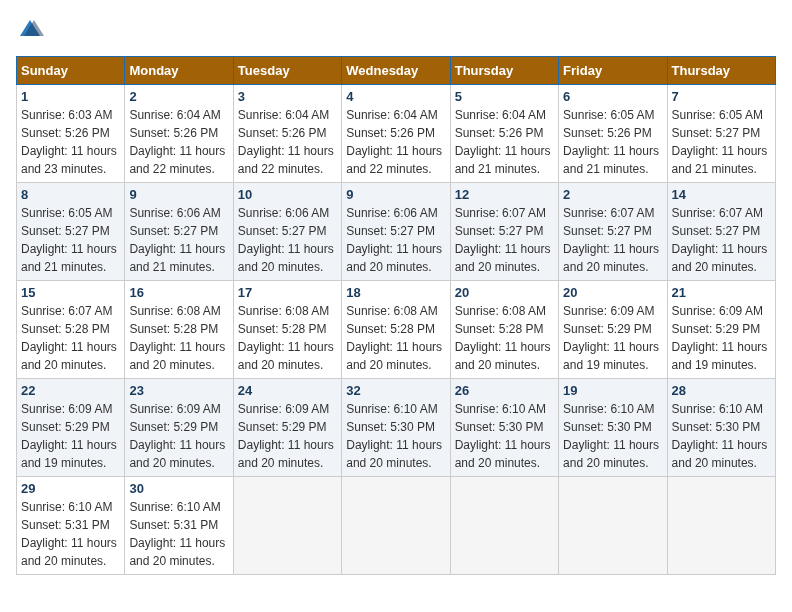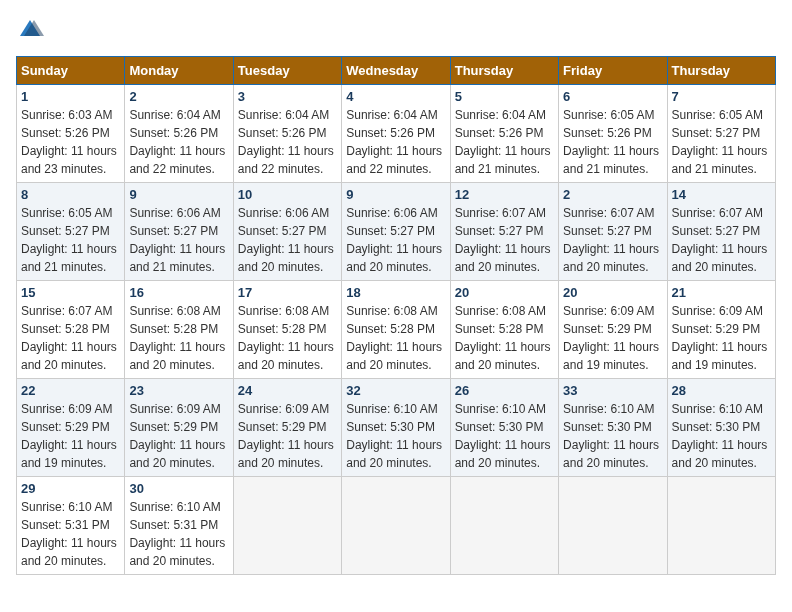--- a/index.html
+++ b/index.html
@@ -304,21 +304,21 @@
 and 20 minutes.</div>
         </td>
         <td>
           <span class="day-num">26</span>
           <div class="day-info">Sunrise: 6:10 AM
 Sunset: 5:30 PM
 Daylight: 11 hours
 and 20 minutes.</div>
         </td>
         <td>
-          <span class="day-num">33</span>
+          <span class="day-num">19</span>
           <div class="day-info">Sunrise: 6:10 AM
 Sunset: 5:30 PM
 Daylight: 11 hours
 and 20 minutes.</div>
         </td>
         <td>
           <span class="day-num">28</span>
           <div class="day-info">Sunrise: 6:10 AM
 Sunset: 5:30 PM
 Daylight: 11 hours

